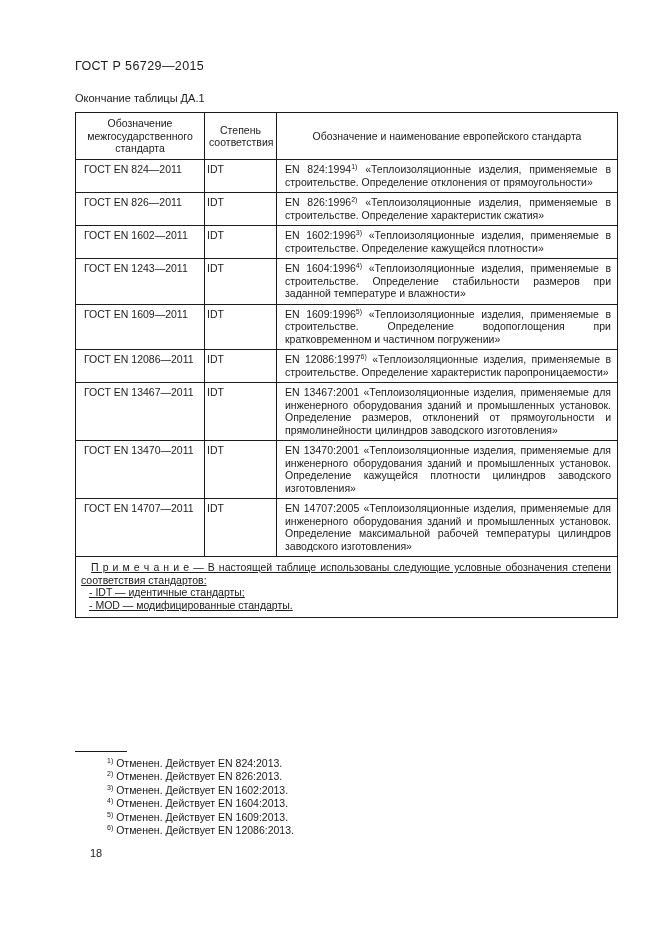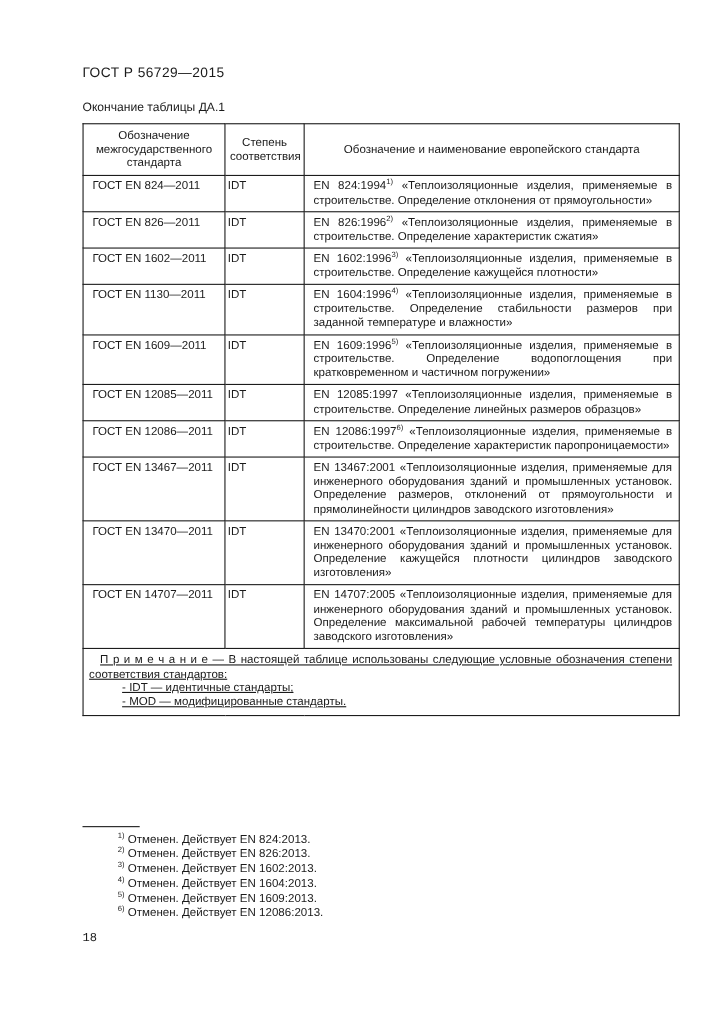--- a/index.html
+++ b/index.html
@@ -80,45 +80,44 @@
   }
   .note-cell {
     padding: 4px 6px 6px 5px !important;
     text-decoration: underline;
   }
   .note-first {
     text-align: justify;
     text-indent: 10px;
   }
   .note-item {
-    margin-left: 30px;
+    margin-left: 8px;
   }
   .footnotes {
     position: absolute;
     left: 75px;
     top: 751px;
     font-size: 10.5px;
     line-height: 13.4px;
   }
   .footnote-rule {
     width: 52px;
     height: 0;
     border-top: 1px solid var(--text-color, #1a1a1a);
     margin-bottom: 5px;
   }
   .footnote {
     margin-left: 32px;
     white-space: nowrap;
   }
   .page-number {
     position: absolute;
-    left: 75px;
+    left: 90px;
     top: 847px;
     font-size: 11px;
-    font-family: Liberation Mono, monospace;
   }
 </style>
 </head>
 <body>
 
 <div class="page">
 
   <div class="doc-code">ГОСТ Р 56729—2015</div>
 
   <div class="table-caption">Окончание таблицы ДА.1</div>
@@ -149,36 +148,31 @@
     <td class="c3"><span>EN 826:1996</span><sup>2)</sup><span> «Теплоизоляционные изделия, применяемые в строительстве. Определение характеристик сжатия»</span></td>
   </tr>
 
   <tr>
     <td class="c1">ГОСТ EN 1602—2011</td>
     <td class="c2">IDT</td>
     <td class="c3"><span>EN 1602:1996</span><sup>3)</sup><span> «Теплоизоляционные изделия, применяемые в строительстве. Определение кажущейся плотности»</span></td>
   </tr>
 
   <tr>
-    <td class="c1">ГОСТ EN 1130—2011</td>
+    <td class="c1">ГОСТ EN 1243—2011</td>
     <td class="c2">IDT</td>
     <td class="c3"><span>EN 1604:1996</span><sup>4)</sup><span> «Теплоизоляционные изделия, применяемые в строительстве. Определение стабильности размеров при заданной температуре и влажности»</span></td>
   </tr>
 
   <tr>
     <td class="c1">ГОСТ EN 1609—2011</td>
     <td class="c2">IDT</td>
     <td class="c3"><span>EN 1609:1996</span><sup>5)</sup><span> «Теплоизоляционные изделия, применяемые в строительстве. Определение водопоглощения при кратковременном и частичном погружении»</span></td>
   </tr>
 
-  <tr>
-    <td class="c1">ГОСТ EN 12085—2011</td>
-    <td class="c2">IDT</td>
-    <td class="c3"><span>EN 12085:1997</span><span> «Теплоизоляционные изделия, применяемые в строительстве. Определение линейных размеров образцов»</span></td>
-  </tr>
 
   <tr>
     <td class="c1">ГОСТ EN 12086—2011</td>
     <td class="c2">IDT</td>
     <td class="c3"><span>EN 12086:1997</span><sup>6)</sup><span> «Теплоизоляционные изделия, применяемые в строительстве. Определение характеристик паропроницаемости»</span></td>
   </tr>
 
   <tr>
     <td class="c1">ГОСТ EN 13467—2011</td>
     <td class="c2">IDT</td>

